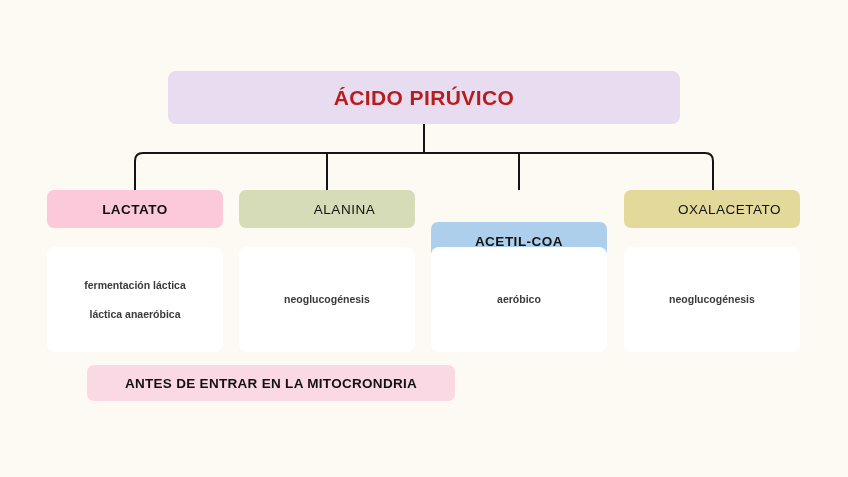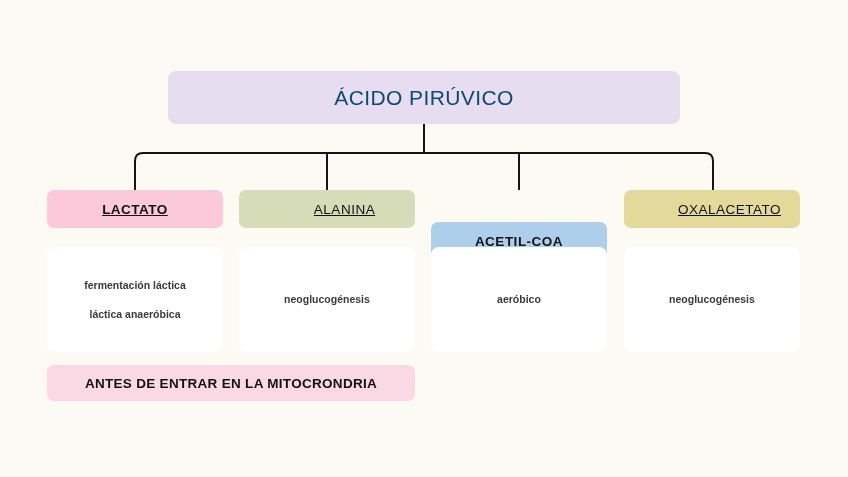--- a/index.html
+++ b/index.html
@@ -28,22 +28,22 @@
     height: 53px;
     background: #E8DCF0;
     border-radius: 8px;
     display: flex;
     align-items: center;
     justify-content: center;
     box-sizing: border-box;
   }
   .root-box .root-label {
     font-size: 21px;
-    font-weight: normal;
-    color: #0c4a6e;
+    font-weight: bold;
+    color: #b91c1c;
     letter-spacing: 0.4px;
   }
 
   
   .connectors {
     position: absolute;
     left: 0;
     top: 0;
     width: 848px;
     height: 477px;
@@ -59,21 +59,20 @@
     display: flex;
     align-items: center;
     justify-content: center;
     box-sizing: border-box;
   }
   .cat-label {
     font-size: 13.5px;
     color: #121212;
     letter-spacing: 0.5px;
     text-align: center;
-    text-decoration: underline;
   }
   .cat-label.bold { font-weight: bold; }
   .cat-label.regular { font-weight: normal; margin-left: 35px; }
 
   .cat-0 { left: 47px;  width: 176px; background: #FBC9DA; }
   .cat-1 { left: 239px; width: 176px; background: #D6DBB8; }
   .cat-2 { left: 431px; width: 176px; background: #ADCFEB; margin-top: 32px; }
   .cat-3 { left: 624px; width: 176px; background: #E3D99B; justify-content: center; }
 
   
@@ -105,20 +104,21 @@
   
   .banner {
     position: absolute;
     top: 365px;
     height: 36px;
     border-radius: 7px;
     display: flex;
     align-items: center;
     justify-content: center;
     box-sizing: border-box;
+    margin-left: 40px;
   }
   .banner-label {
     font-size: 13.5px;
     font-weight: bold;
     color: #121212;
     letter-spacing: 0.3px;
     text-align: center;
   }
   .banner-0 { left: 47px;  width: 368px; background: #FBD9E4; }
   .banner-1 { left: 431px; width: 369px; background: #FAEFB0; }

